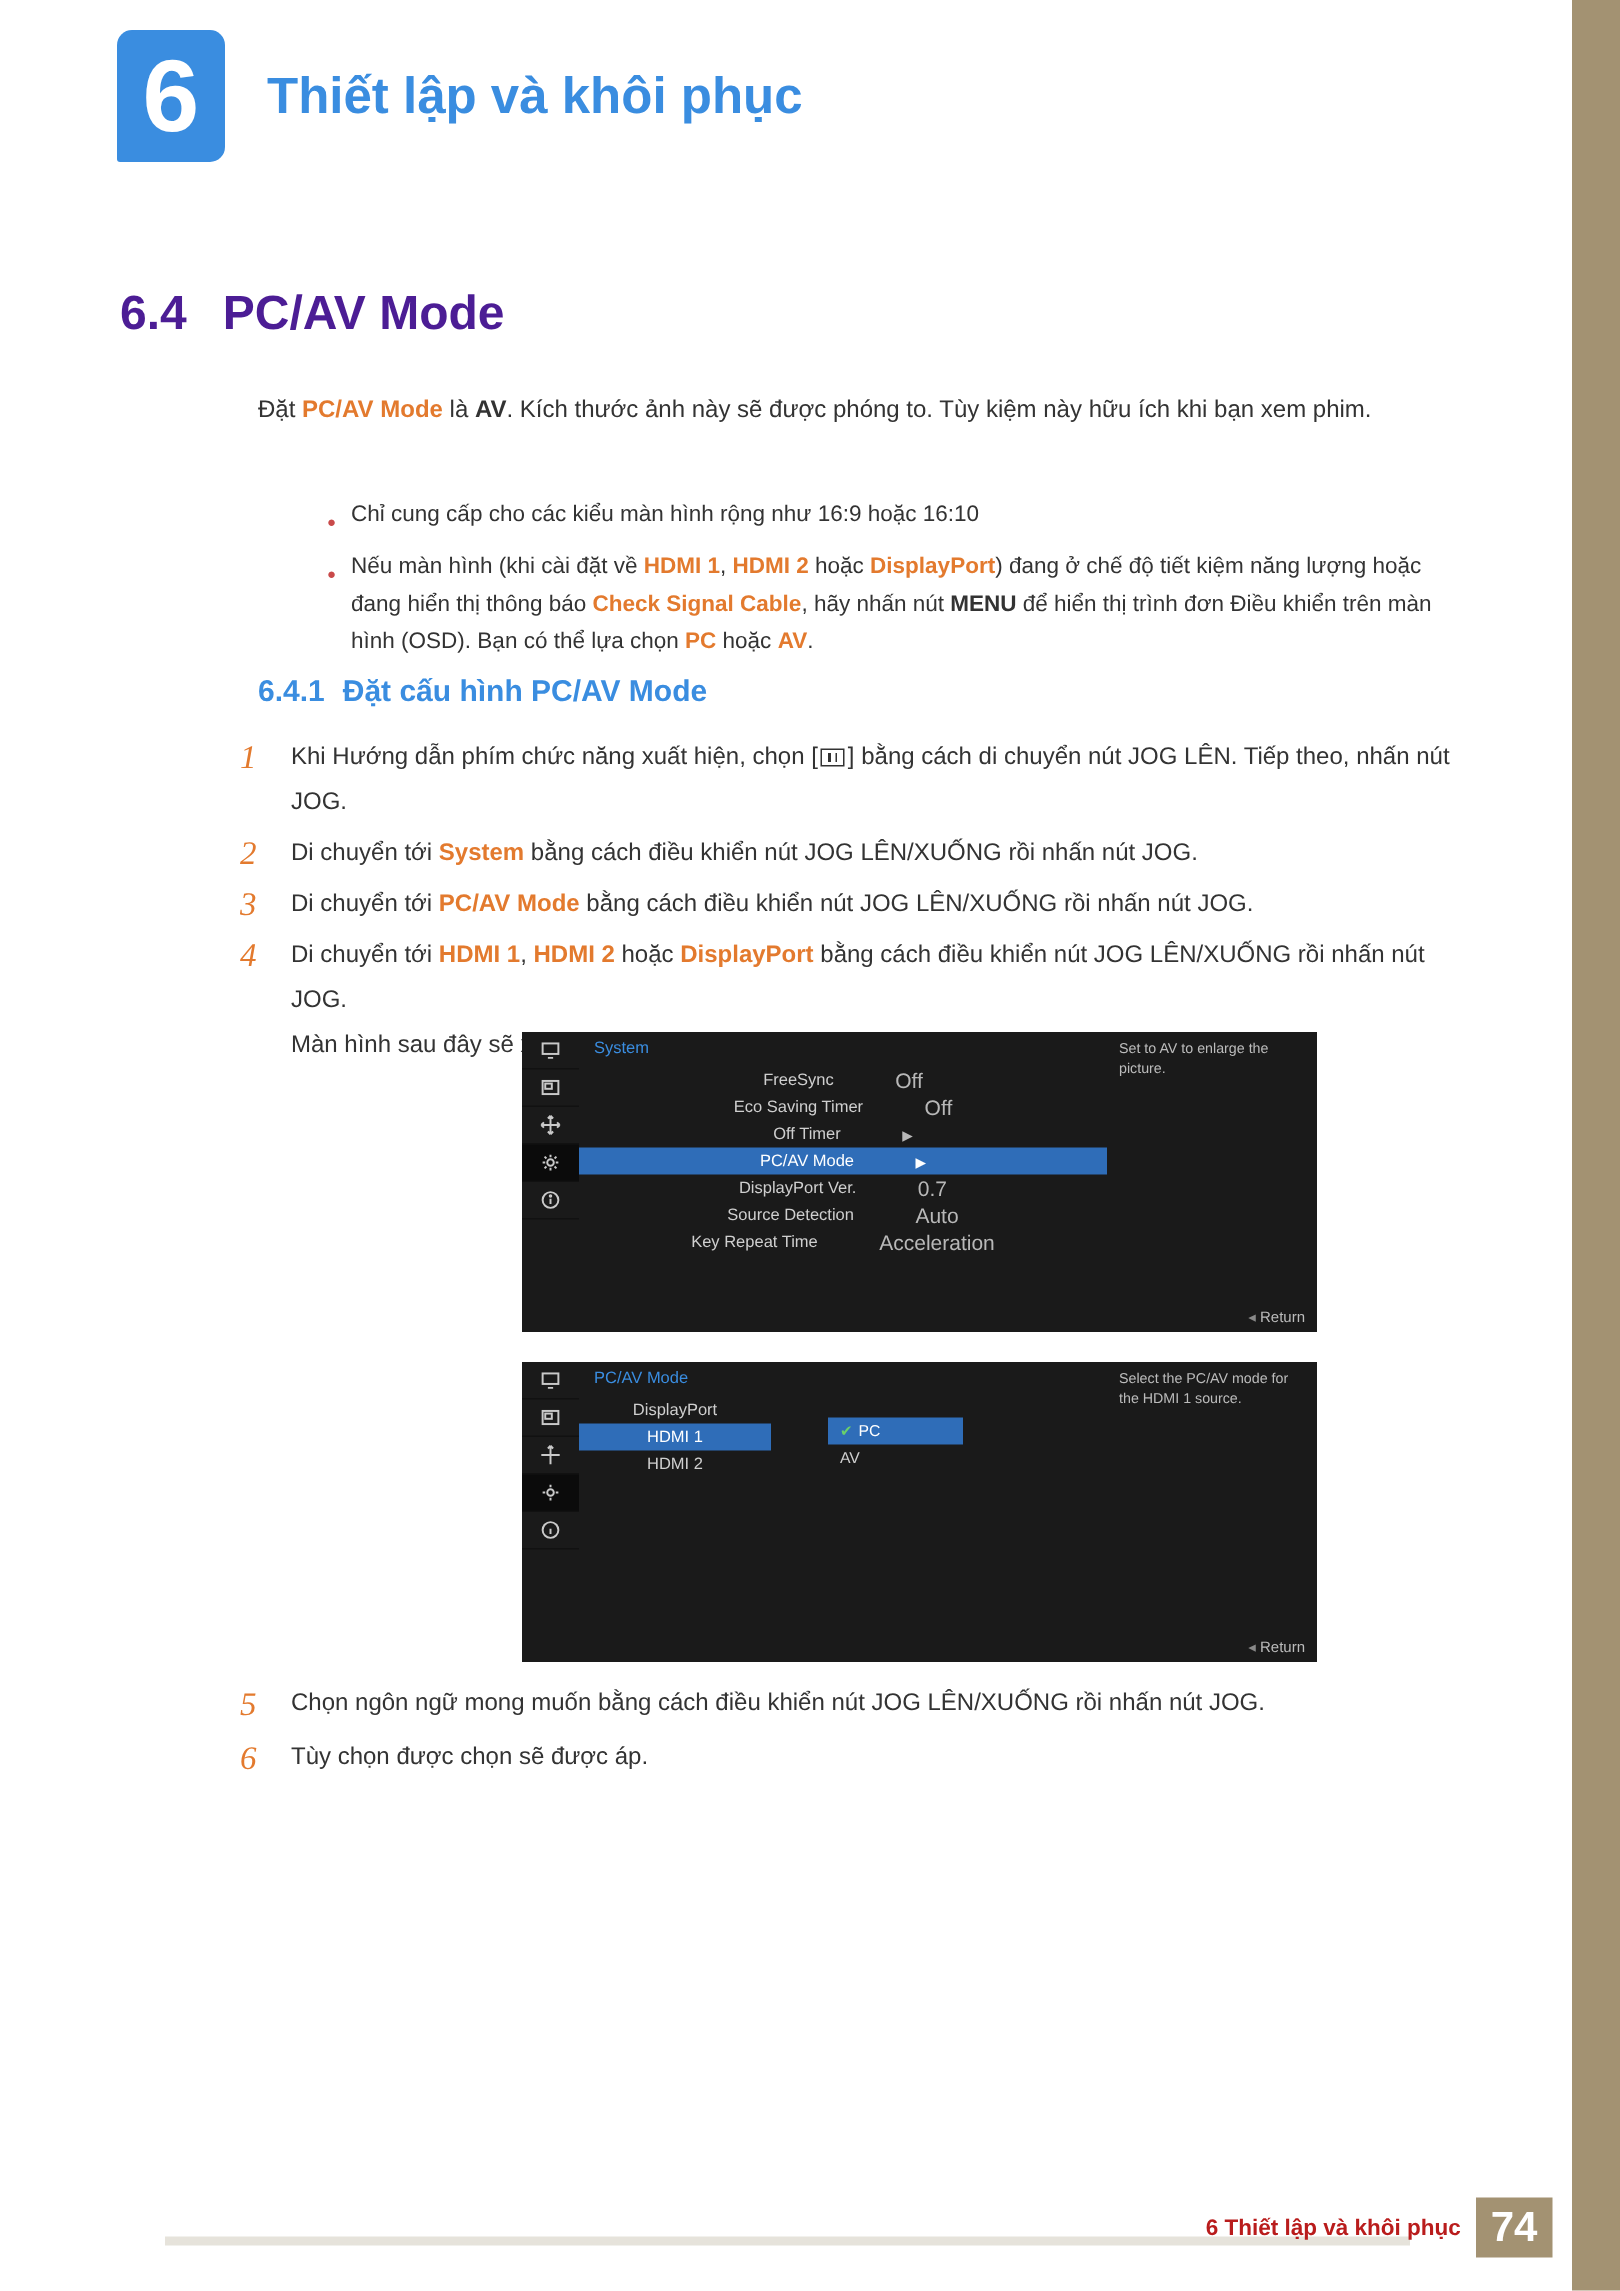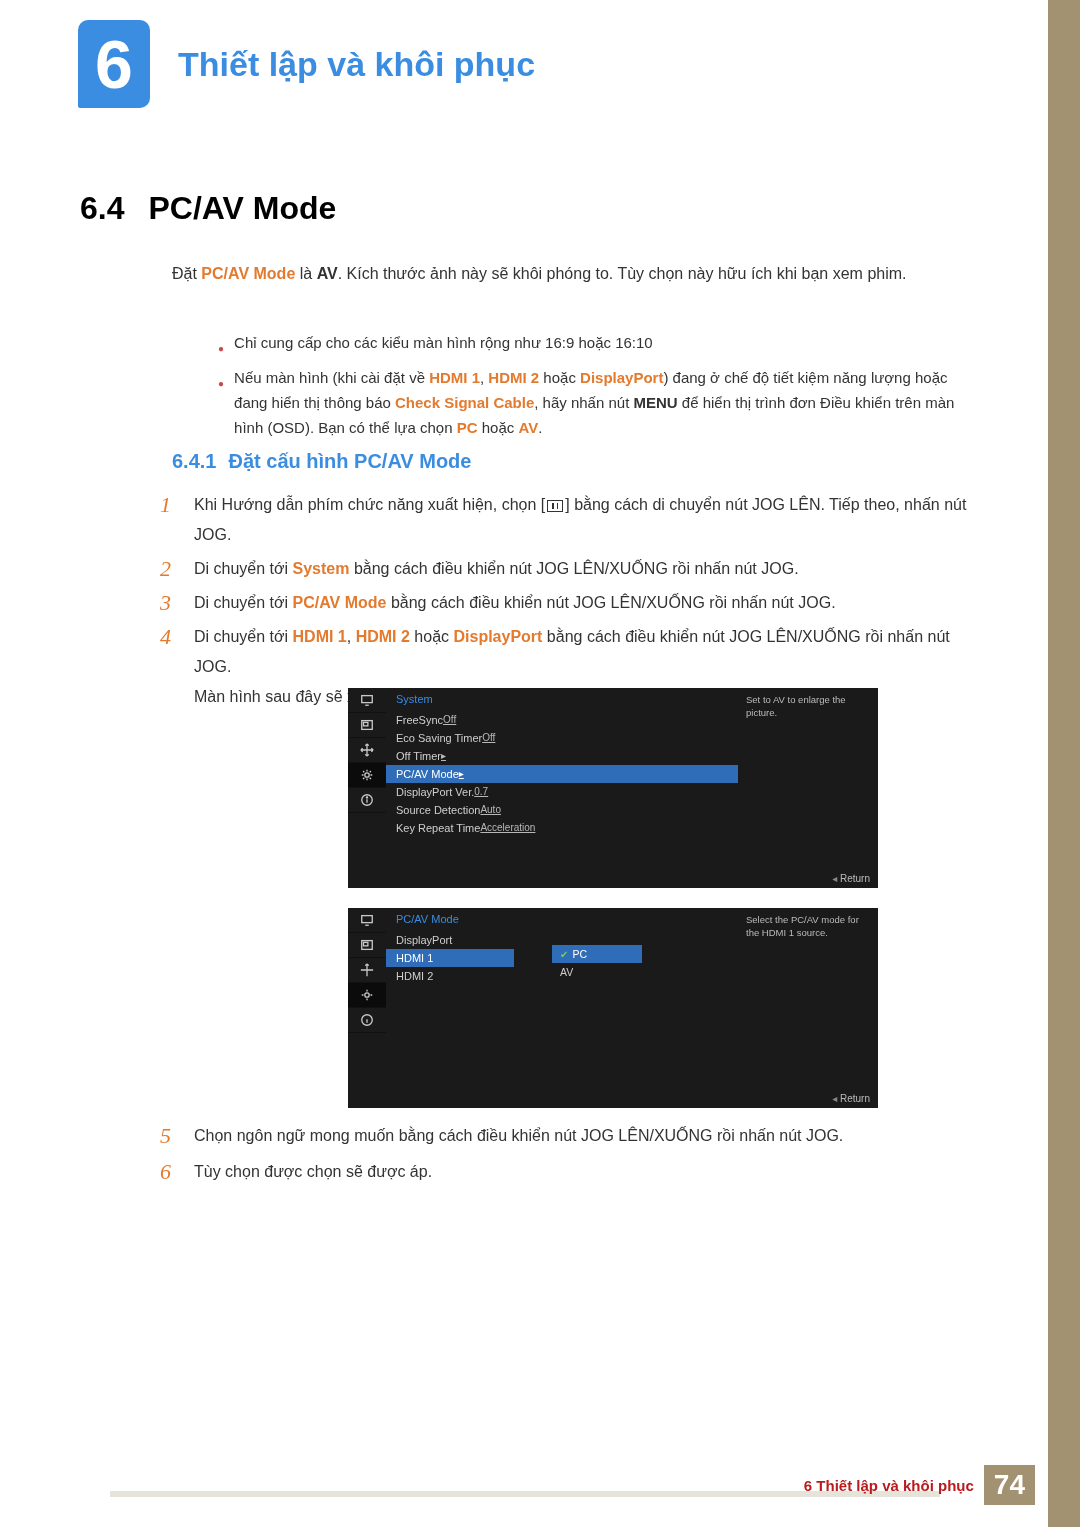--- a/index.html
+++ b/index.html
@@ -4,21 +4,21 @@
 <style>
 * { box-sizing: border-box; margin: 0; padding: 0; }
 body { font-family: Arial, Helvetica, sans-serif; background: #fff; width: 1080px; height: 1527px; position: relative; color: #333; }
 
 .sidebar-stripe { position: absolute; top: 0; right: 0; width: 32px; height: 100%; background: #a39272; }
 
 .page-header { position: absolute; top: 20px; left: 78px; display: flex; align-items: center; gap: 28px; }
 .chapter-badge { width: 72px; height: 88px; background: #3a8de0; border-radius: 10px 10px 10px 2px; color: #fff; font-size: 68px; font-weight: 700; display: flex; align-items: center; justify-content: center; font-family: Arial; }
 .chapter-title { color: #3a8de0; font-size: 34px; font-weight: 700; }
 
-.section-head { position: absolute; top: 190px; left: 80px; display: flex; align-items: center; gap: 24px; color: #000000; font-weight: 700; }
+.section-head { position: absolute; top: 190px; left: 80px; display: flex; align-items: center; gap: 24px; color: #4c1d95; font-weight: 700; }
 .section-num { font-size: 32px; }
 .section-name { font-size: 32px; }
 
 .intro { position: absolute; top: 260px; left: 172px; width: 810px; font-size: 16px; line-height: 28px; }
 .orange { color: #e37a2e; font-weight: 700; }
 .bold { font-weight: 700; }
 
 .bullets { position: absolute; top: 330px; left: 218px; width: 760px; font-size: 15px; line-height: 25px; }
 .b-row { display: flex; gap: 10px; margin-bottom: 4px; }
 .b-dot { color: #c94a4a; font-size: 10px; padding-top: 6px; }
@@ -38,23 +38,23 @@
 
 .osd { position: absolute; left: 348px; width: 530px; background: #1a1a1a; color: #cfcfcf; font-size: 11px; font-family: Arial; }
 .osd1 { top: 688px; height: 200px; }
 .osd2 { top: 908px; height: 200px; }
 .osd-icons { position: absolute; left: 0; top: 0; width: 38px; height: 100%; display: flex; flex-direction: column; }
 .osd-icon { height: 25px; display:flex; align-items:center; justify-content:center; border-bottom:1px solid #111; }
 .osd-icon.active { background:#0b0b0b; }
 .osd-icon svg { width:14px; height:14px; fill:none; stroke:#c9c9c9; stroke-width:1.5; }
 .osd-main { position: absolute; left: 38px; top: 0; width: 352px; }
 .osd-title { color:#3a8de0; font-size:11px; padding:5px 10px 6px; }
-.osd-row { display:flex; justify-content:flex-start; padding:2px 10px 3px; height:18px; align-items:center; }
+.osd-row { display:flex; justify-content:center; padding:2px 10px 3px; height:18px; align-items:center;gap:41px; }
 .osd-row.sel { background:#2f6db8; color:#fff; }
-.osd-row .val { color:#b8b8b8; font-size:10px;text-decoration:underline; }
+.osd-row .val { color:#b8b8b8; font-size:14px; }
 .osd-row.sel .val { color:#fff; }
 .osd-tip { position:absolute; right:0; top:0; width:140px; font-size:9.5px; line-height:13px; padding:5px 8px; color:#bbb; }
 .osd-return { position:absolute; right:8px; bottom:4px; font-size:10px; color:#bbb; }
 .osd-return::before { content:"◂ "; color:#888; }
 
 .osd-sub { position:absolute; left:166px; top:37px; width:90px; }
 .osd-sub-row { height:18px; padding:2px 8px; display:flex; align-items:center; gap:4px; font-size:10.5px; }
 .osd-sub-row.sel { background:#2f6db8; color:#fff; }
 .chk { color:#6ad06a; font-size:10px; }
 
@@ -72,21 +72,21 @@
   <div class="chapter-badge">6</div>
   <div class="chapter-title">Thiết lập và khôi phục</div>
 </div>
 
 <div class="section-head">
   <span class="section-num">6.4</span>
   <span class="section-name">PC/AV Mode</span>
 </div>
 
 <div class="intro">
-  <span>Đặt </span><span class="orange">PC/AV Mode</span><span> là </span><span class="bold">AV</span><span>. Kích thước ảnh này sẽ khôi phóng to. Tùy chọn này hữu ích khi bạn xem phim.</span>
+  <span>Đặt </span><span class="orange">PC/AV Mode</span><span> là </span><span class="bold">AV</span><span>. Kích thước ảnh này sẽ được phóng to. Tùy kiệm này hữu ích khi bạn xem phim.</span>
 </div>
 
 <div class="bullets">
   <div class="b-row">
       <span class="b-dot">●</span>
       <div>Chỉ cung cấp cho các kiểu màn hình rộng như 16:9 hoặc 16:10</div>
     </div>
   <div class="b-row">
       <span class="b-dot">●</span>
       <div>

